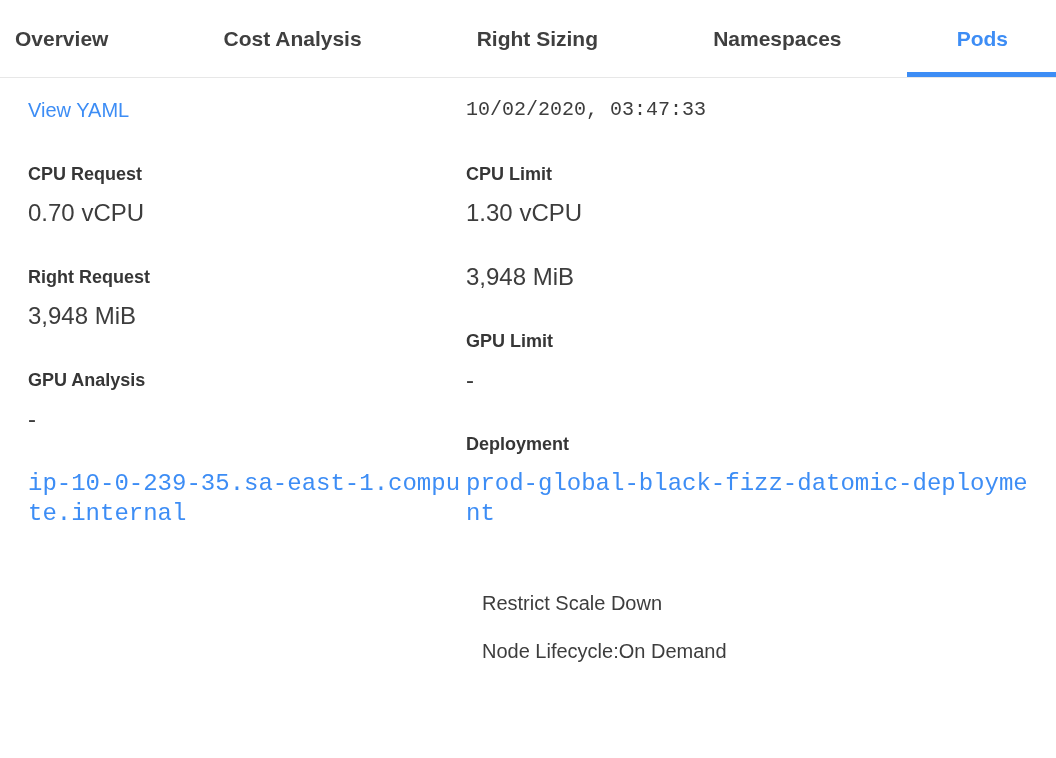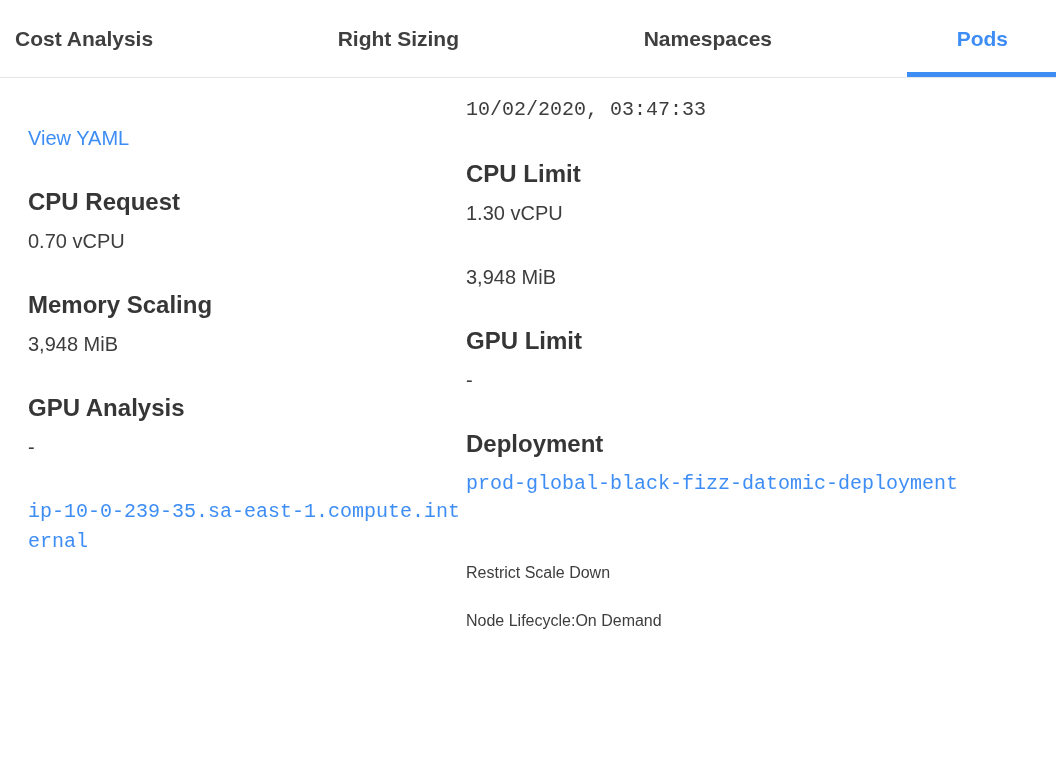--- a/index.html
+++ b/index.html
@@ -57,63 +57,66 @@
     display: grid;
     grid-template-columns: 438px 1fr;
     padding: 18px 20px 0 28px;
   }
   .col { display: flex; flex-direction: column; align-items: flex-start; }
 
   .link {
     color: var(--accent);
     text-decoration: none;
     cursor: pointer;
-    margin-top: 28px;
   }
   .yaml-link, .timestamp {
     font-size: 20px;
     line-height: 28px;
   }
   .timestamp { color: var(--value-text); font-family: Liberation Mono, monospace; }
 
   .field { margin-top: 36px; }
   .field-label {
-    font-size: 24px;
+    font-size: 18px;
     font-weight: 600;
     line-height: 28px;
     color: var(--label-text);
     margin-bottom: 11px;
   }
   .field-value {
-    font-size: 20px;
+    font-size: 24px;
     line-height: 28px;
     color: var(--value-text);
   }
   .field-value.link-value {
     color: var(--accent);
     line-height: 30px;
     word-break: break-all;
     font-family: Liberation Mono, monospace;
   }
   .host-value { max-width: 306px; }
   .deployment-value { max-width: 338px; }
 
   .scaling { margin-top: 32px; }
   .scaling-item {
-    font-size: 16px;
+    font-size: 20px;
     line-height: 26px;
     color: var(--value-text);
+    margin-left: 16px;
   }
   .scaling-item.first { margin-top: 29px; }
   .scaling-item.second { margin-top: 22px; }
 </style>
 </head>
 <body>
 
 <div class="tabbar">
+  <div class="tab">
+    <span>Overview</span>
+  </div>
   <div class="tab">
     <span>Cost Analysis</span>
   </div>
   <div class="tab">
     <span>Right Sizing</span>
   </div>
   <div class="tab">
     <span>Namespaces</span>
   </div>
   <div class="tab active">
@@ -125,21 +128,21 @@
 
   <div class="col">
     <a class="link yaml-link">View YAML</a>
 
     <div class="field">
       <div class="field-label">CPU Request</div>
       <div class="field-value">0.70 vCPU</div>
     </div>
 
     <div class="field">
-      <div class="field-label">Memory Scaling</div>
+      <div class="field-label">Right Request</div>
       <div class="field-value">3,948 MiB</div>
     </div>
 
     <div class="field">
       <div class="field-label">GPU Analysis</div>
       <div class="field-value">-</div>
     </div>
 
     <div class="field">
       <a class="field-value link-value host-value">ip-10-0-239-35.sa-east-1.compute.internal</a>

